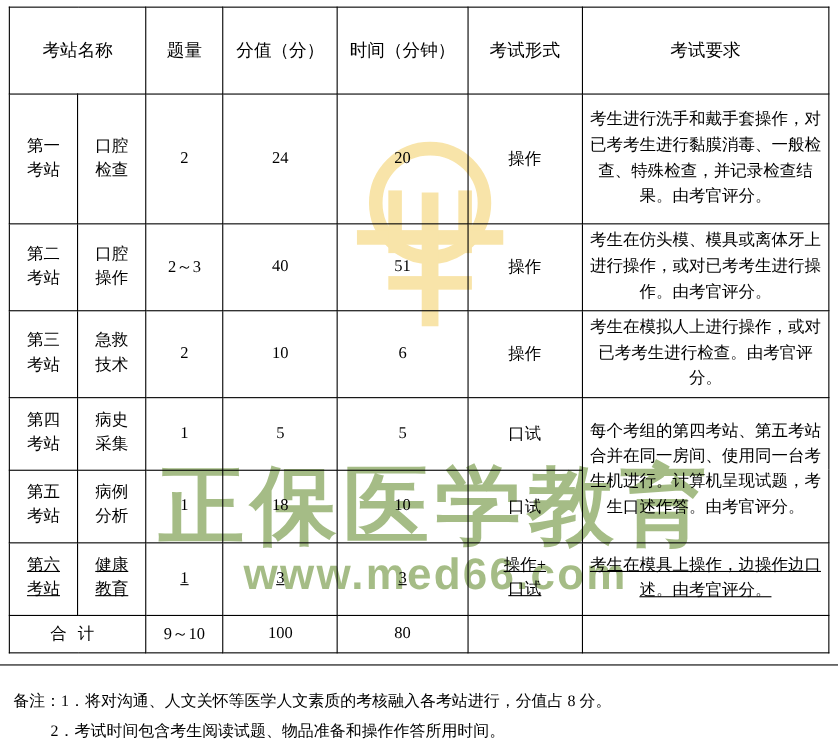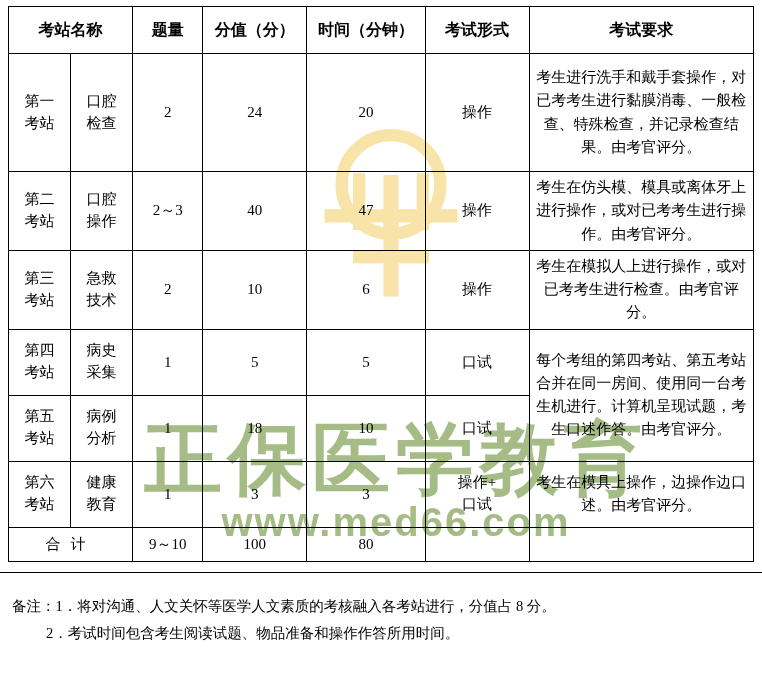--- a/index.html
+++ b/index.html
@@ -73,24 +73,24 @@
   table.exam td, table.exam th {
     border: 1px solid #000000;
     font-size: 15px;
     font-weight: normal;
     text-align: center;
     vertical-align: middle;
     padding: 4px 3px;
     background: transparent;
   }
   table.exam thead th {
-    font-weight: bold;
+    font-weight: normal;
     font-size: 16px;
     height: 34px;
-    padding: 6px 3px;
+    padding: 22px 3px;
   }
   .col-station  { width: 62px; }
   .col-name     { width: 62px; }
   .col-count    { width: 70px; }
   .col-score    { width: 104px; }
   .col-time     { width: 118px; }
   .col-form     { width: 104px; }
   .col-req      { width: 224px; }
 
   td.req {
@@ -189,21 +189,21 @@
         <td class="stacked">
           <span>第二</span><br>
           <span>考站</span>
         </td>
         <td class="stacked">
           <span>口腔</span><br>
           <span>操作</span>
         </td>
         <td>2～3</td>
         <td>40</td>
-        <td>47</td>
+        <td>51</td>
         <td>操作</td>
         <td class="req">考生在仿头模、模具或离体牙上进行操作，或对已考考生进行操作。由考官评分。</td>
       </tr>
 
       <tr style="height:76px;">
         <td class="stacked">
           <span>第三</span><br>
           <span>考站</span>
         </td>
         <td class="stacked">
@@ -241,21 +241,21 @@
         <td class="stacked">
           <span>病例</span><br>
           <span>分析</span>
         </td>
         <td>1</td>
         <td>18</td>
         <td>10</td>
         <td>口试</td>
       </tr>
 
-      <tr style="height:66px;">
+      <tr style="height:66px;text-decoration:underline;">
         <td class="stacked">
           <span>第六</span><br>
           <span>考站</span>
         </td>
         <td class="stacked">
           <span>健康</span><br>
           <span>教育</span>
         </td>
         <td>1</td>
         <td>3</td>

